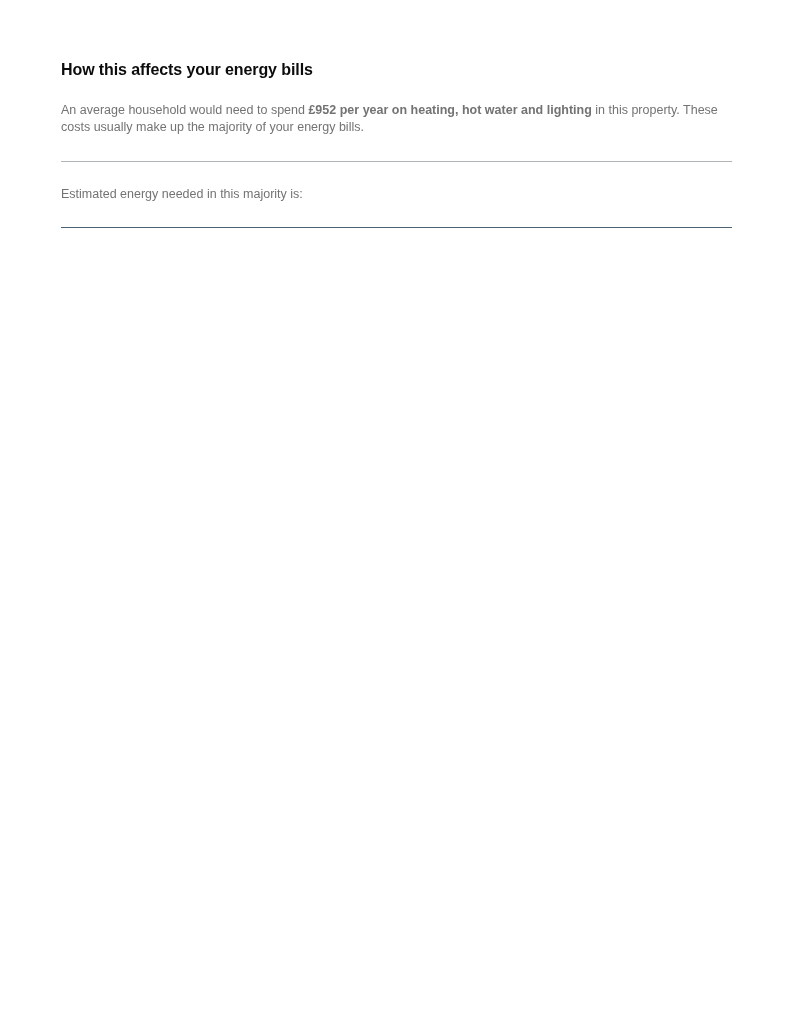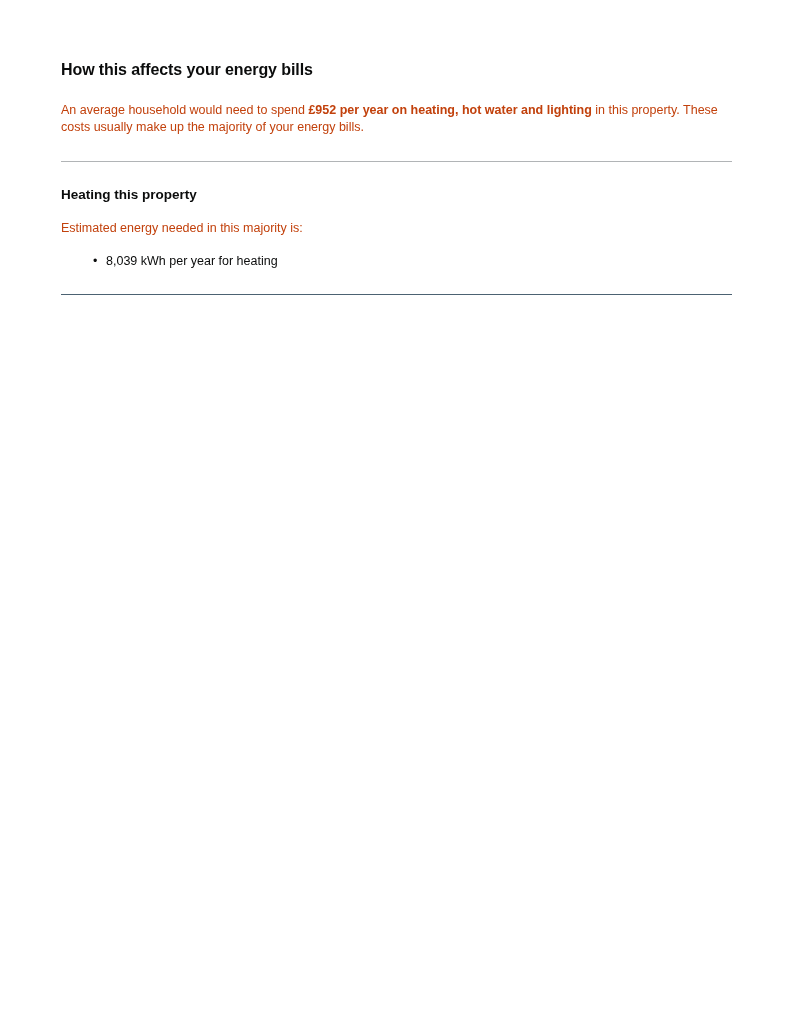--- a/index.html
+++ b/index.html
@@ -39,21 +39,21 @@
   h3.sub-heading {
     font-size: 13.5px;
     line-height: 18px;
     font-weight: bold;
     margin: 0 0 16px 0;
   }
   p.body-text {
     font-size: 12.5px;
     line-height: 16.5px;
     margin: 0 0 16px 0;
-    color: #c2410c;
+    color: #737373;
   }
   p.body-text:last-child {
     margin-bottom: 0;
   }
   .bold {
     font-weight: bold;
   }
   hr.rule {
     border: 0;
     border-top: 1px solid #b1b4b6;
@@ -95,24 +95,22 @@
     <h2 class="section-heading">How this affects your energy bills</h2>
 
     <p class="body-text">
       <span>An average household would need to spend </span><span class="bold">£952 per year on heating, hot water and lighting</span><span> in this property. These costs usually make up the majority of your energy bills.</span>
     </p>
 
 
 
     <hr class="rule">
 
-    <h3 class="sub-heading">Heating this property</h3>
 
     <p class="body-text heating-intro">Estimated energy needed in this majority is:</p>
 
     <ul class="bullet-list">
-      <li>8,039 kWh per year for heating</li>
     </ul>
 
     <hr class="rule-strong">
 
   </div>
 </div>
 
 </body></html>

